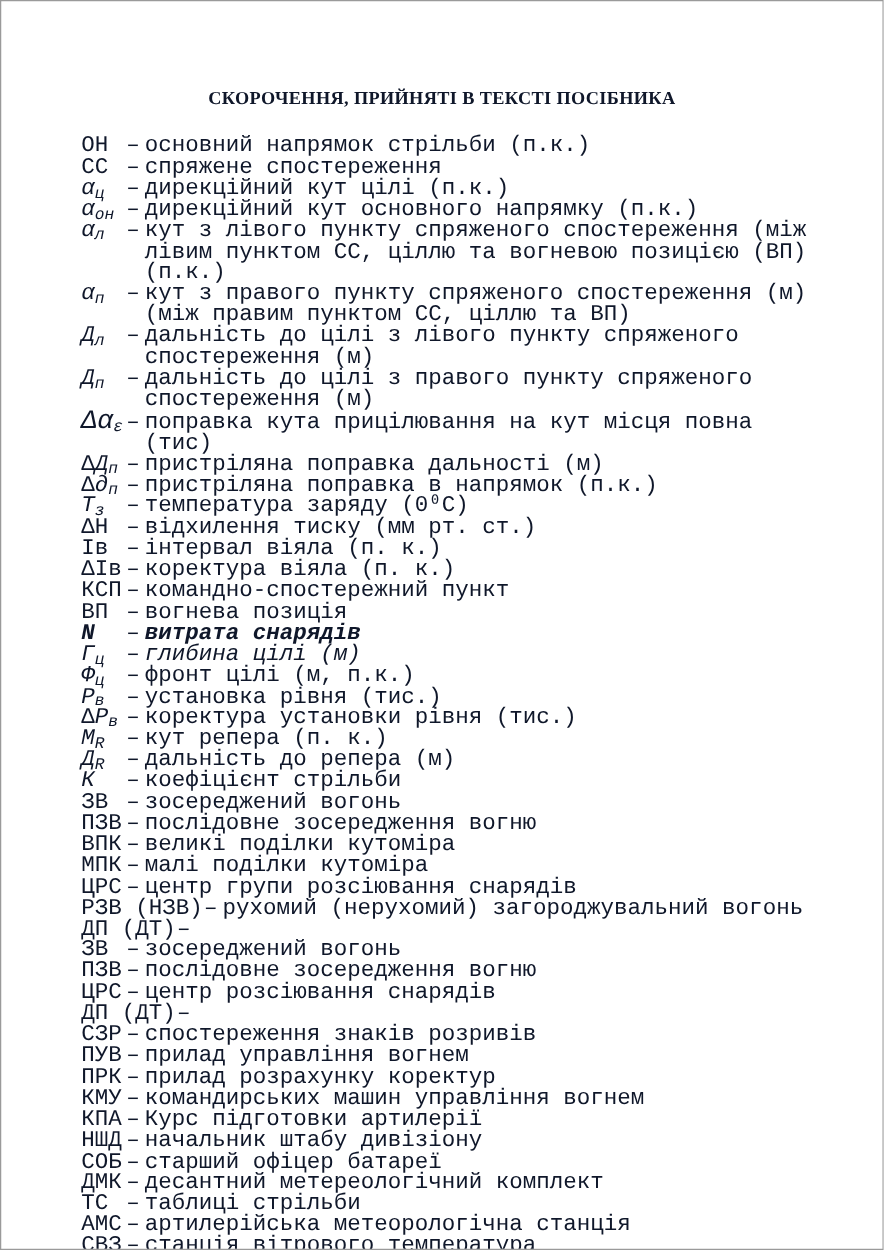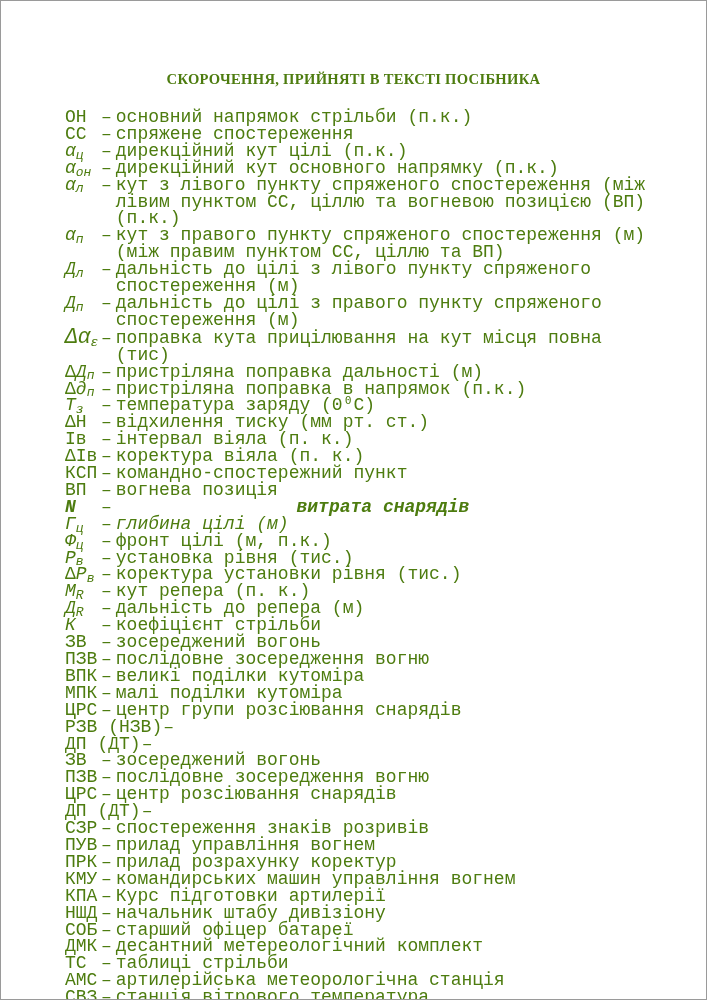--- a/index.html
+++ b/index.html
@@ -1,18 +1,18 @@
 <!DOCTYPE html>
 <html><head>
 <meta charset="utf-8">
 <style>
   html, body { margin: 0; padding: 0; background: #ffffff; }
   .page {
     width: 707px; height: 1000px; box-sizing: border-box;
-    border: 1px solid #9a9a9a; background: #ffffff; color: #4d7c0f;
+    border: 1px solid #9a9a9a; background: #ffffff; color: #0f172a;
     font-family: "Liberation Serif", "DejaVu Serif", serif;
     position: relative; overflow: hidden;
   }
   .title {
     margin: 70px 10px 21px; text-align: center;
     font-size: 14.6px; font-weight: bold; letter-spacing: 0.3px;
   }
   .list { padding: 0 56px 0 64px; font-size: 18px; line-height: 16.9px; font-family: Liberation Mono, monospace; }
   .row { display: flex; align-items: baseline; }
   .term { flex: 0 0 auto; min-width: 35px; white-space: nowrap; }
@@ -129,21 +129,21 @@
 
   <div class="row">
     <span class="term"><span>ВП</span></span>
     <span class="dash">–</span>
     <span class="def">вогнева позиція</span>
   </div>
 
   <div class="row">
     <span class="term"><span style="font-style: italic; font-weight: bold;">N</span></span>
     <span class="dash">–</span>
-    <span class="def" style="font-style: italic; font-weight: bold; text-align: center;">витрата снарядів</span>
+    <span class="def" style="font-style: italic; font-weight: bold;">витрата снарядів</span>
   </div>
 
   <div class="row">
     <span class="term"><span style="font-style: italic;">Г</span><sub style="font-style: italic;">ц</sub></span>
     <span class="dash">–</span>
     <span class="def" style="font-style: italic;">глибина цілі (м)</span>
   </div>
 
   <div class="row">
     <span class="term"><span style="font-style: italic;">Ф</span><sub style="font-style: italic;">ц</sub></span>
@@ -207,20 +207,21 @@
 
   <div class="row">
     <span class="term"><span>ЦРС</span></span>
     <span class="dash">–</span>
     <span class="def">центр групи розсіювання снарядів</span>
   </div>
 
   <div class="row">
     <span class="term"><span>РЗВ (НЗВ)</span></span>
     <span class="dash">–</span>
+    <span class="def">рухомий (нерухомий) загороджувальний вогонь</span>
   </div>
 
   <div class="row">
     <span class="term"><span>ДП (ДТ)</span></span>
     <span class="dash">–</span>
   </div>
 
   <div class="row">
     <span class="term"><span>ЗВ</span></span>
     <span class="dash">–</span>

